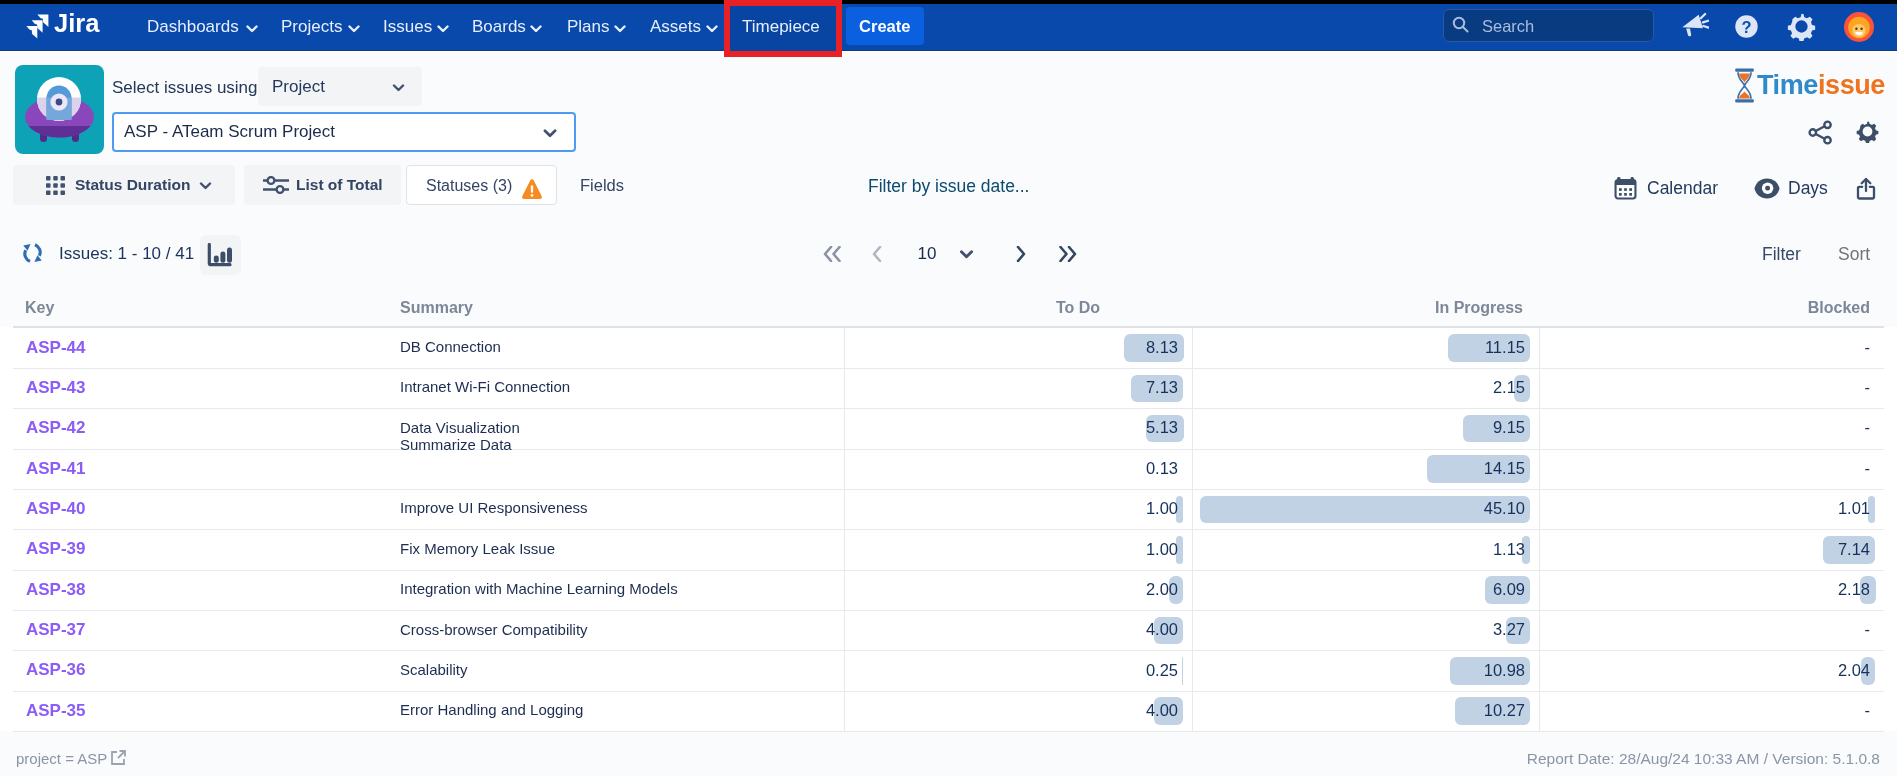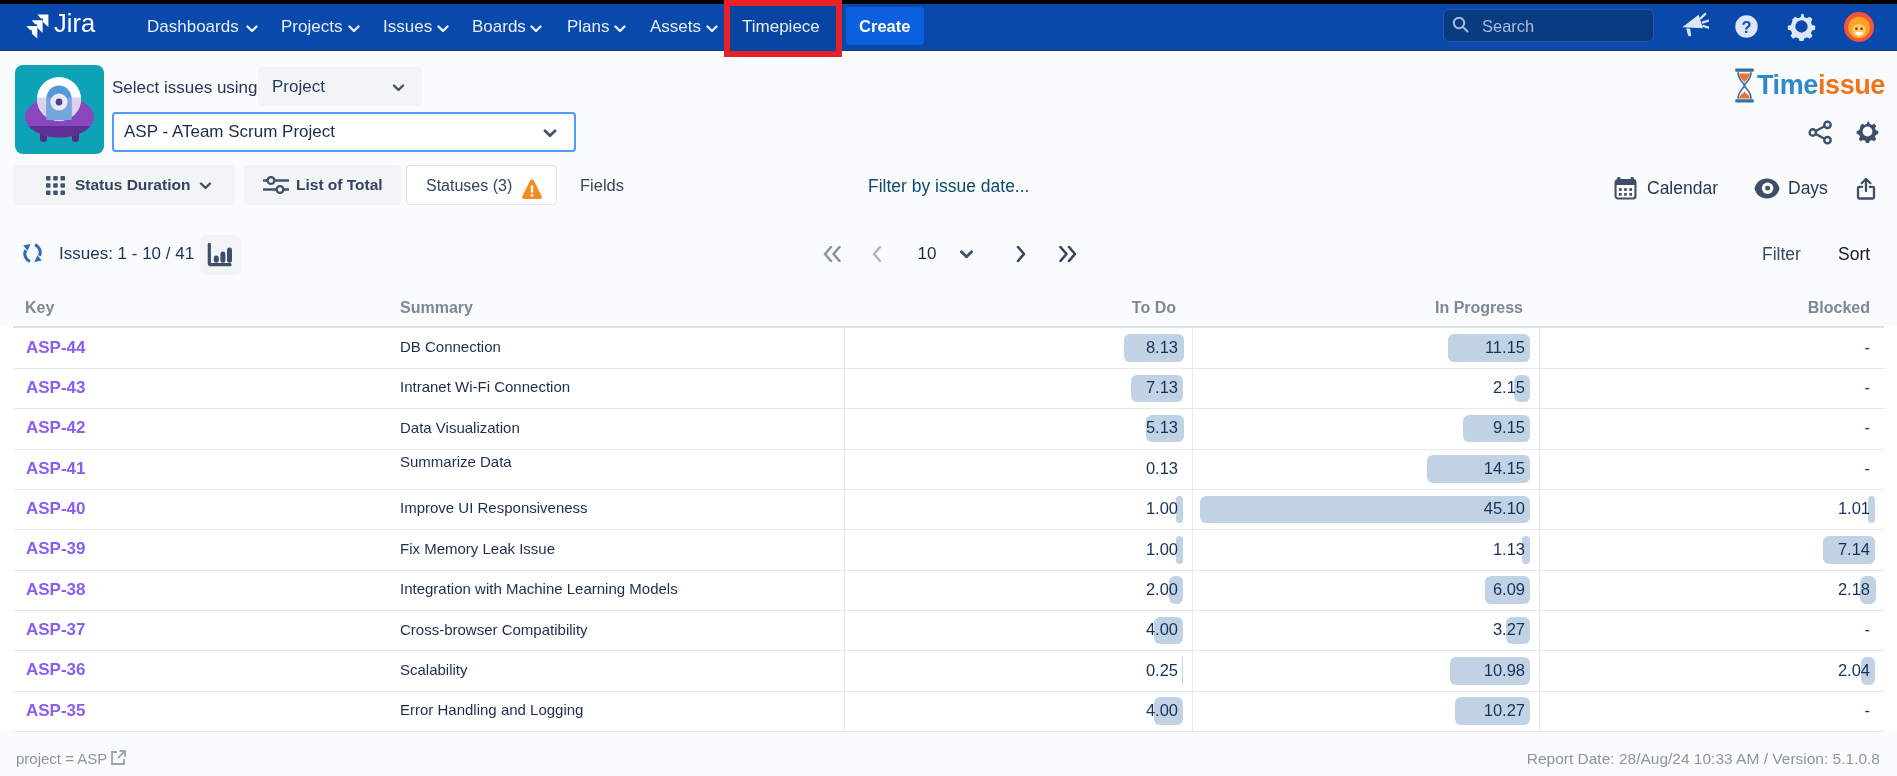--- a/index.html
+++ b/index.html
@@ -4,21 +4,21 @@
 <style>
 * { margin:0; padding:0; box-sizing:border-box; }
 html,body { width:1897px; height:776px; overflow:hidden; background:#fff;
   font-family:"Liberation Sans", sans-serif; }
 #page { position:relative; width:1897px; height:776px; background:#fafbfc; }
 #tablebg { left:0; top:327px; width:1897px; height:404px; background:#fff; }
 .abs { position:absolute; }
 #blackstrip { left:0; top:0; width:1897px; height:4px; background:#000; }
 #navbar { left:0; top:4px; width:1897px; height:47px; background:#0949ac; border-bottom:1px solid #123a75; }
 .navtxt { position:absolute; color:#e8eefb; font-size:17px; font-weight:500; top:16.5px; white-space:nowrap; }
-#jiratxt { left:54px; top:9.3px; font-size:25.5px; font-weight:400; color:#fff; }
+#jiratxt { left:54px; top:9.3px; font-size:25.5px; font-weight:700; color:#fff; }
 #createbtn { left:845.5px; top:7px; width:78.5px; height:38px; background:#0b60e0; border-radius:4px;
   color:#fff; font-weight:700; font-size:16.5px; text-align:center; line-height:38px; }
 #redbox { left:724px; top:0px; width:118px; height:57px; border:6px solid #e82127; background:#0845a2; }
 #searchbox { left:1443px; top:8.5px; width:211px; height:33px; background:#093b80; border:1px solid #2c57a5; border-radius:6px; }
 #selissues { left:112px; top:78px; font-size:17px; color:#253858; }
 #projdd { left:258px; top:67px; width:164px; height:39px; background:#f3f4f6; border-radius:4px; }
 #aspsel { left:112px; top:112px; width:464px; height:40px; border:2px solid #4e9af5; border-radius:4px; background:#fff; }
 .btn { position:absolute; height:40px; top:165px; background:#f3f4f6; border-radius:4px; }
 .btntxt { position:absolute; font-size:15.5px; font-weight:600; color:#344563; top:11px; white-space:nowrap; }
 #tp-time { left:1757px; top:70px; font-size:27px; font-weight:700; color:#2e8ac9; letter-spacing:-0.4px; }
@@ -252,26 +252,26 @@
       <path d="M1.5 1.5 L6 6 L10.5 1.5" stroke="#42526e" stroke-width="2.6" fill="none" stroke-linecap="round" stroke-linejoin="round"></path>
     </svg>
   <svg class="abs" style="left:1007px;top:246px" width="19" height="16" viewBox="0 0 19 16">
       <path d="M8 1 L2 8 L8 15" transform="scale(-1,1) translate(-19,0)" stroke="#344563" stroke-width="2.6" fill="none" stroke-linecap="round" stroke-linejoin="round"></path>
     </svg>
   <svg class="abs" style="left:1058px;top:246px" width="19" height="16" viewBox="0 0 19 16">
       <path d="M8 1 L2 8 L8 15" transform="scale(-1,1) translate(-19,0)" stroke="#344563" stroke-width="2.6" fill="none" stroke-linecap="round" stroke-linejoin="round"></path>
       <path d="M16.5 1 L10.5 8 L16.5 15" transform="scale(-1,1) translate(-19,0)" stroke="#344563" stroke-width="2.6" fill="none" stroke-linecap="round" stroke-linejoin="round"></path>
     </svg>
   <div class="abs" style="left:1762px;top:244px;font-size:17.5px;color:#344a66">Filter</div>
-  <div class="abs" style="left:1838px;top:244px;font-size:17.5px;color:#0f172a">Sort</div>
+  <div class="abs" style="left:1838px;top:244px;font-size:17.5px;color:#737373">Sort</div>
 
   <div class="abs" id="tablebg"></div>
   <div class="hdr" style="left:25px">Key</div>
   <div class="hdr" style="left:400px">Summary</div>
-  <div class="hdr" style="left:1056px;width:120px;text-align:right">To Do</div>
+  <div class="hdr" style="left:1056px;width:120px;">To Do</div>
   <div class="hdr" style="left:1403px;width:120px;text-align:right">In Progress</div>
   <div class="hdr" style="left:1750px;width:120px;text-align:right">Blocked</div>
   <div class="abs" id="thead-line"></div>
   <div class="vline" style="left:843.5px"></div>
   <div class="vline" style="left:1191.5px"></div>
   <div class="vline" style="left:1538.5px"></div>
 <div class="row-line" style="top:367.9px"></div>
 <div class="bar" style="left:1124.0px;top:334.2px;width:59.5px"></div>
 <div class="bar" style="left:1448.4px;top:334.2px;width:81.6px"></div>
 <div class="key" style="top:337.5px">ASP-44</div>
@@ -291,21 +291,21 @@
 <div class="bar" style="left:1146.0px;top:414.9px;width:37.5px"></div>
 <div class="bar" style="left:1463.0px;top:414.9px;width:67.0px"></div>
 <div class="key" style="top:418.2px">ASP-42</div>
 <div class="sum" style="top:418.7px">Data Visualization</div>
 <div class="num" style="left:1058px;top:418.4px;width:120px">5.13</div>
 <div class="num" style="left:1405px;top:418.4px;width:120px">9.15</div>
 <div class="num" style="left:1750px;top:418.4px;width:120px">-</div>
 <div class="row-line" style="top:488.9px"></div>
 <div class="bar" style="left:1426.5px;top:455.2px;width:103.5px"></div>
 <div class="key" style="top:458.6px">ASP-41</div>
-<div class="sum" style="top:453px">Summarize Data</div>
+<div class="sum" style="top:436px">Summarize Data</div>
 <div class="num" style="left:1058px;top:458.8px;width:120px">0.13</div>
 <div class="num" style="left:1405px;top:458.8px;width:120px">14.15</div>
 <div class="num" style="left:1750px;top:458.8px;width:120px">-</div>
 <div class="row-line" style="top:529.2px"></div>
 <div class="bar" style="left:1176.2px;top:495.6px;width:7.3px"></div>
 <div class="bar" style="left:1200.0px;top:495.6px;width:330.0px"></div>
 <div class="bar" style="left:1868.1px;top:495.6px;width:7.4px"></div>
 <div class="key" style="top:498.9px">ASP-40</div>
 <div class="sum" style="top:499.4px">Improve UI Responsiveness</div>
 <div class="num" style="left:1058px;top:499.1px;width:120px">1.00</div>

